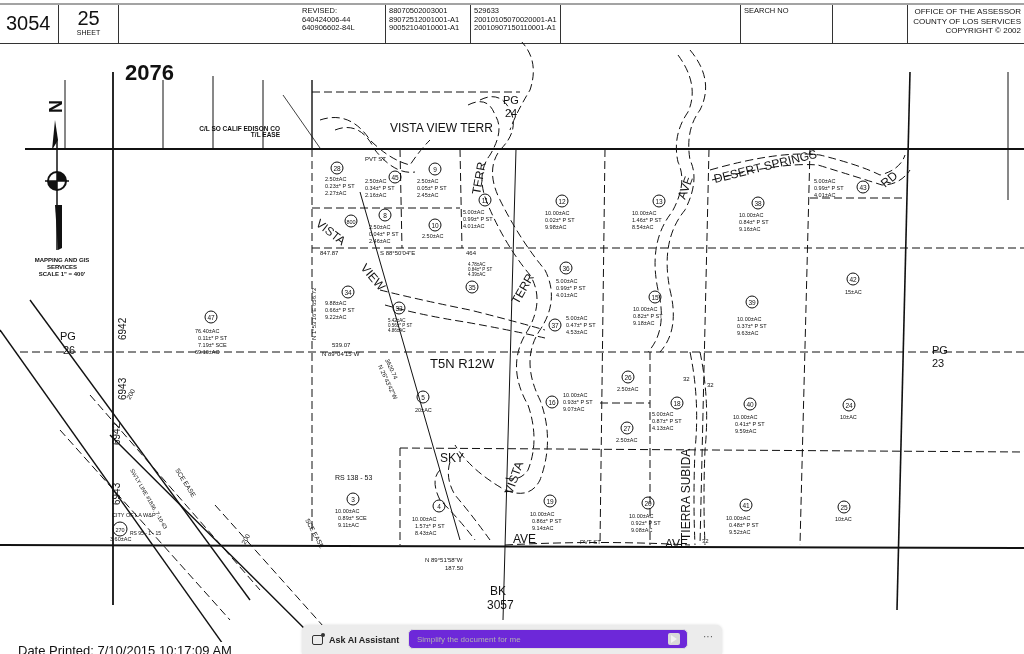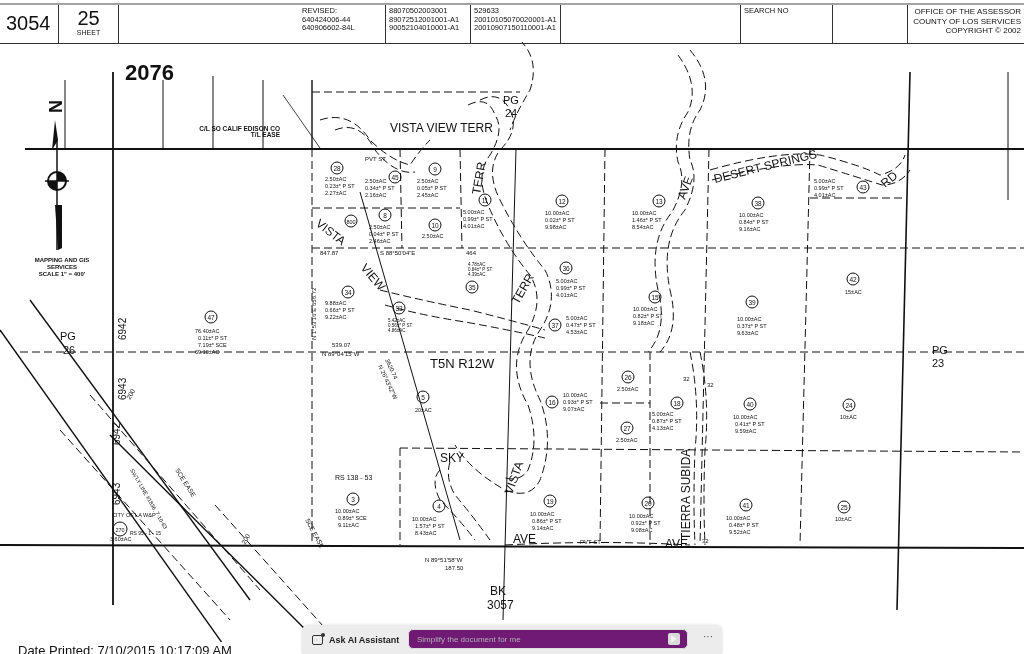--- a/index.html
+++ b/index.html
@@ -10,21 +10,21 @@
   .sh-num { font-size:20px; line-height:22px; text-align:center; }
   .sh-lab { font-size:7px; text-align:center; line-height:8px; }
   .ofc { text-align:right; font-size:8px; line-height:9.5px; padding-top:2px; }
   svg.map { position:absolute; left:0; top:42px; }
   .map text { font-family:"Liberation Sans", sans-serif; fill:#111; }
   .date { position:absolute; left:6px; top:643px; font-size:13px; color:#111;padding-left:12px; }
   .ai-bar { position:absolute; left:302px; top:625px; width:420px; height:29px; background:#ececec; border-radius:6px 6px 0 0; box-shadow:0 0 3px rgba(0,0,0,0.15); }
   .ai-btn { position:absolute; left:10px; top:6px; height:18px; display:flex; align-items:center; gap:6px; font-size:9px; font-weight:bold; color:#222; cursor:pointer; }
   .ai-icon { width:11px; height:10px; border:1.5px solid #333; border-radius:2px; position:relative; box-sizing:border-box; }
   .ai-icon:after { content:""; position:absolute; right:-3px; top:-3px; width:4px; height:4px; background:#333; border-radius:50%; }
-  .ai-input { position:absolute; left:106px; top:4px; width:280px; height:20px; background:#701a75; border:1px solid #ddd; border-radius:5px; box-sizing:border-box; font-size:8px; color:#aaa; padding:0 8px; line-height:18px; font-family:"Liberation Sans", sans-serif; outline:none; }
+  .ai-input { position:absolute; left:106px; top:4px; width:280px; height:20px; background:#6d28d9; border:1px solid #ddd; border-radius:5px; box-sizing:border-box; font-size:8px; color:#aaa; padding:0 8px; line-height:18px; font-family:"Liberation Sans", sans-serif; outline:none; }
   .ai-input::placeholder { color:#b0b0b0; }
   .ai-send { position:absolute; left:366px; top:8px; width:12px; height:12px; background:#d9d9d9; border-radius:2px; display:flex; align-items:center; justify-content:center; cursor:pointer; }
   .ai-send:after { content:""; border-left:6px solid #f2f2f2; border-top:4px solid transparent; border-bottom:4px solid transparent; }
   .ai-more { position:absolute; left:398px; top:7px; width:16px; height:14px; font-size:10px; color:#555; text-align:center; line-height:10px; cursor:pointer; }
 </style>
 </head>
 <body>
 
 <div class="hdr">
   <div class="hc bk" style="left:0;width:59px;">3054</div>

